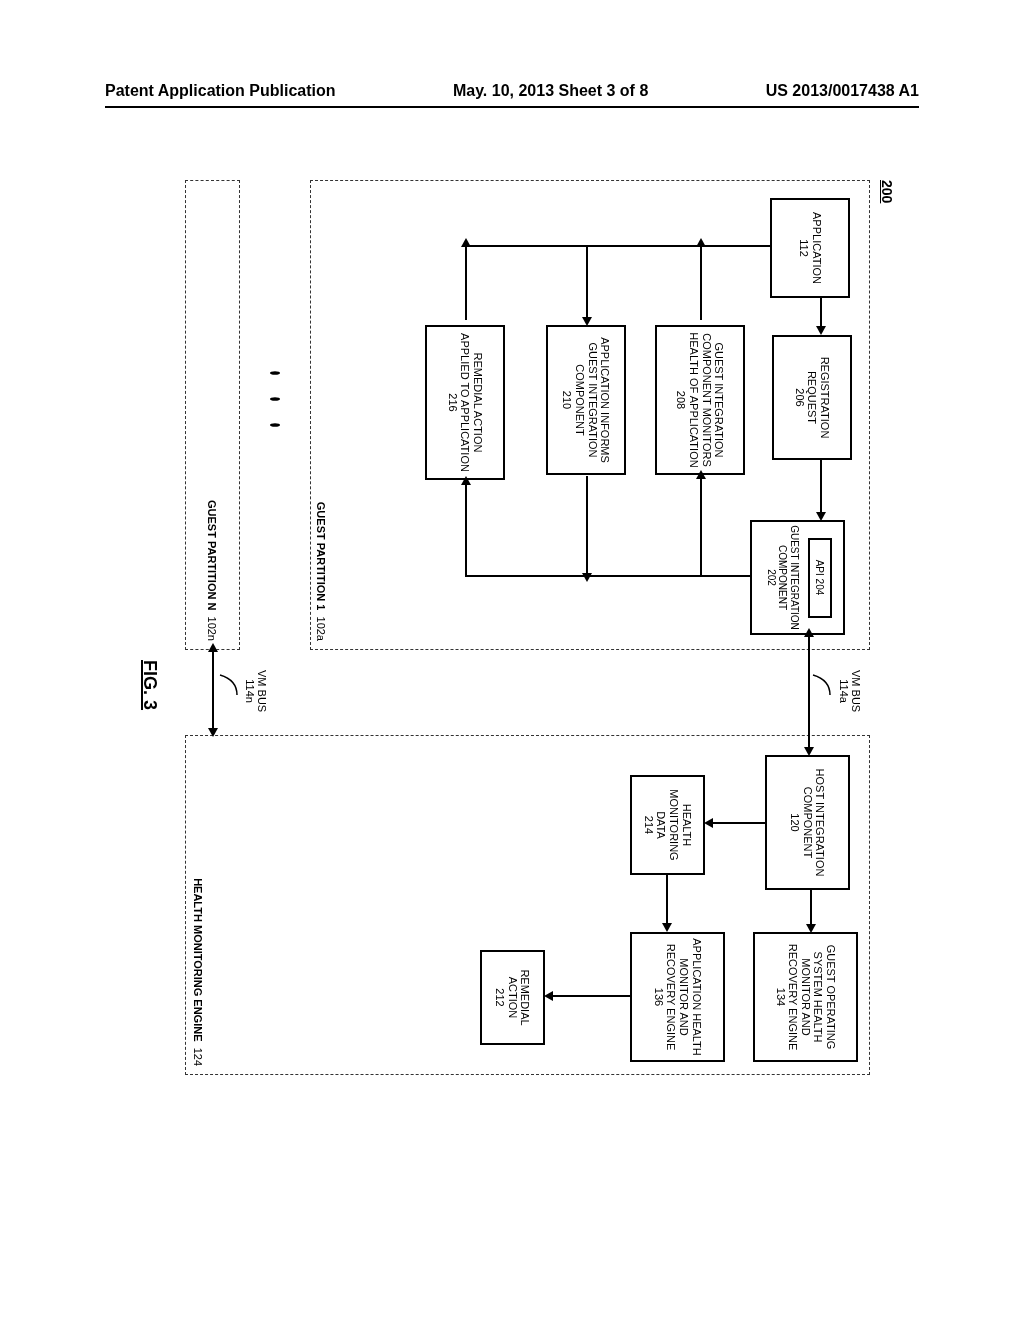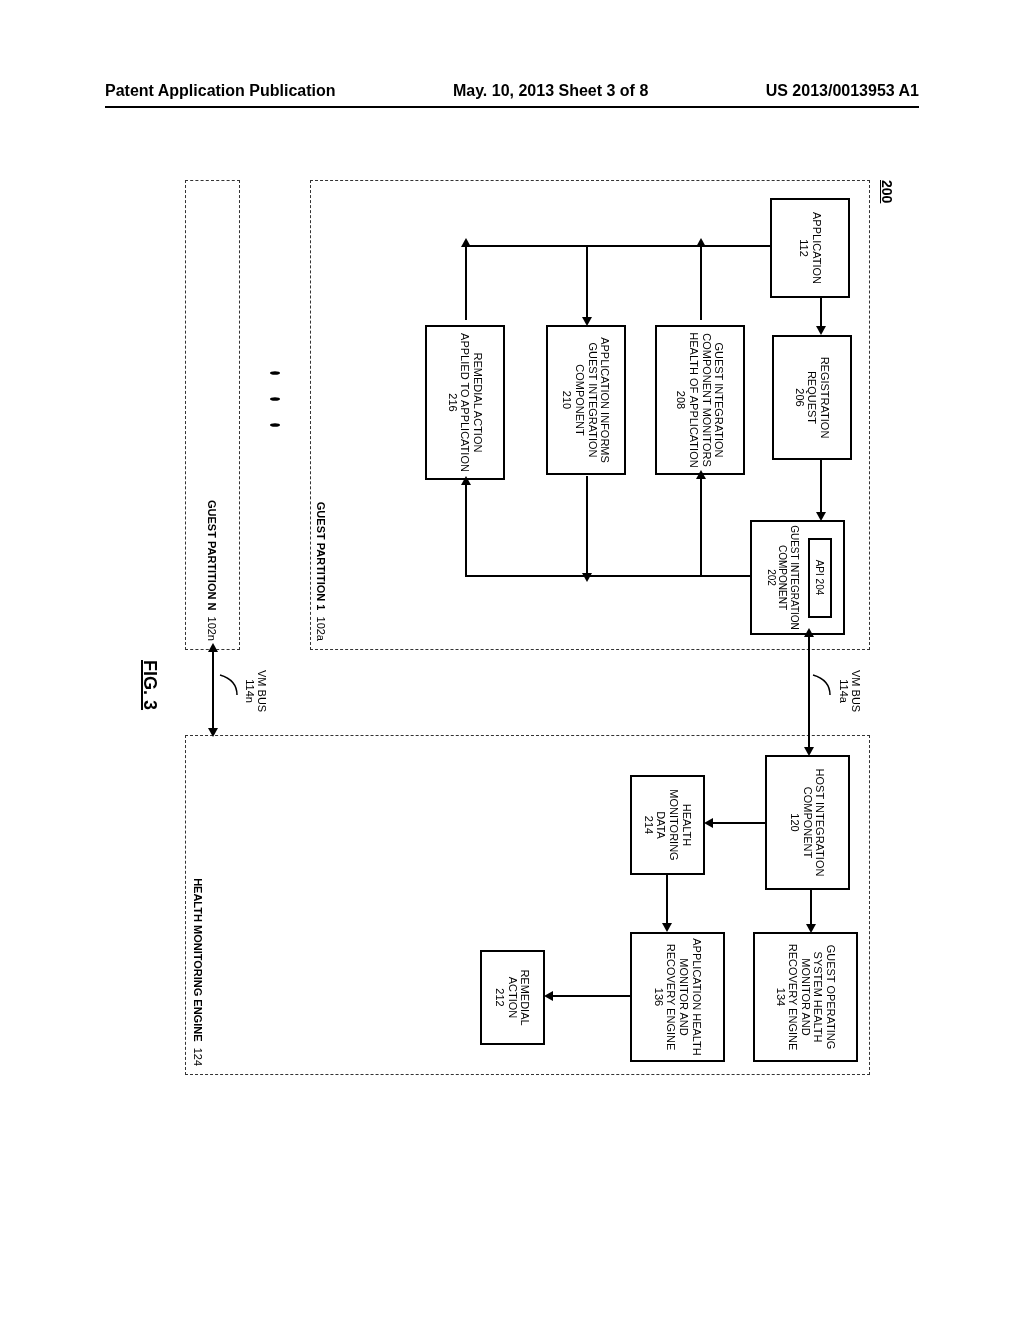--- a/index.html
+++ b/index.html
@@ -89,21 +89,21 @@
     position: absolute;
     font-size: 11px;
   }
 </style>
 </head>
 <body>
 
 <div class="header">
   <span>Patent Application Publication</span>
   <span>May. 10, 2013  Sheet 3 of 8</span>
-  <span>US 2013/0013953 A1</span>
+  <span>US 2013/0017438 A1</span>
 </div>
 <div class="header-rule"></div>
 
 <div class="figure-rotated">
 
   <div class="ref-label" style="left:0; top:-15px; font-size:14px; text-decoration:underline;">200</div>
 
   <div class="dashbox" style="left:0; top:10px; width:470px; height:560px;">
     <div class="small-label" style="right:8px; bottom:4px;">
       <b><span>GUEST PARTITION 1</span></b>&nbsp;&nbsp;<span>102a</span>

